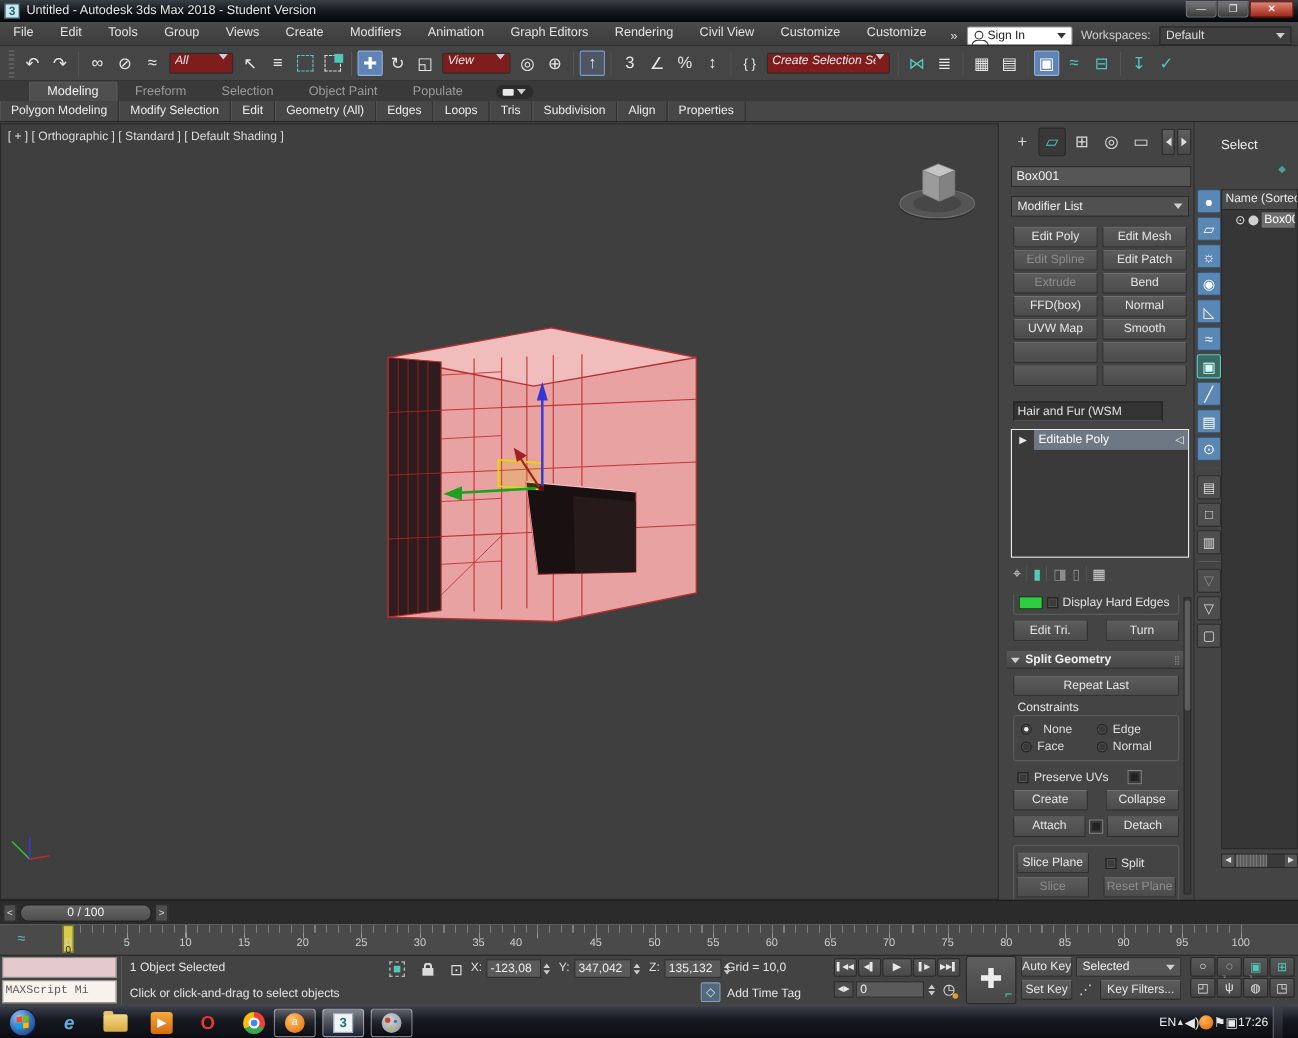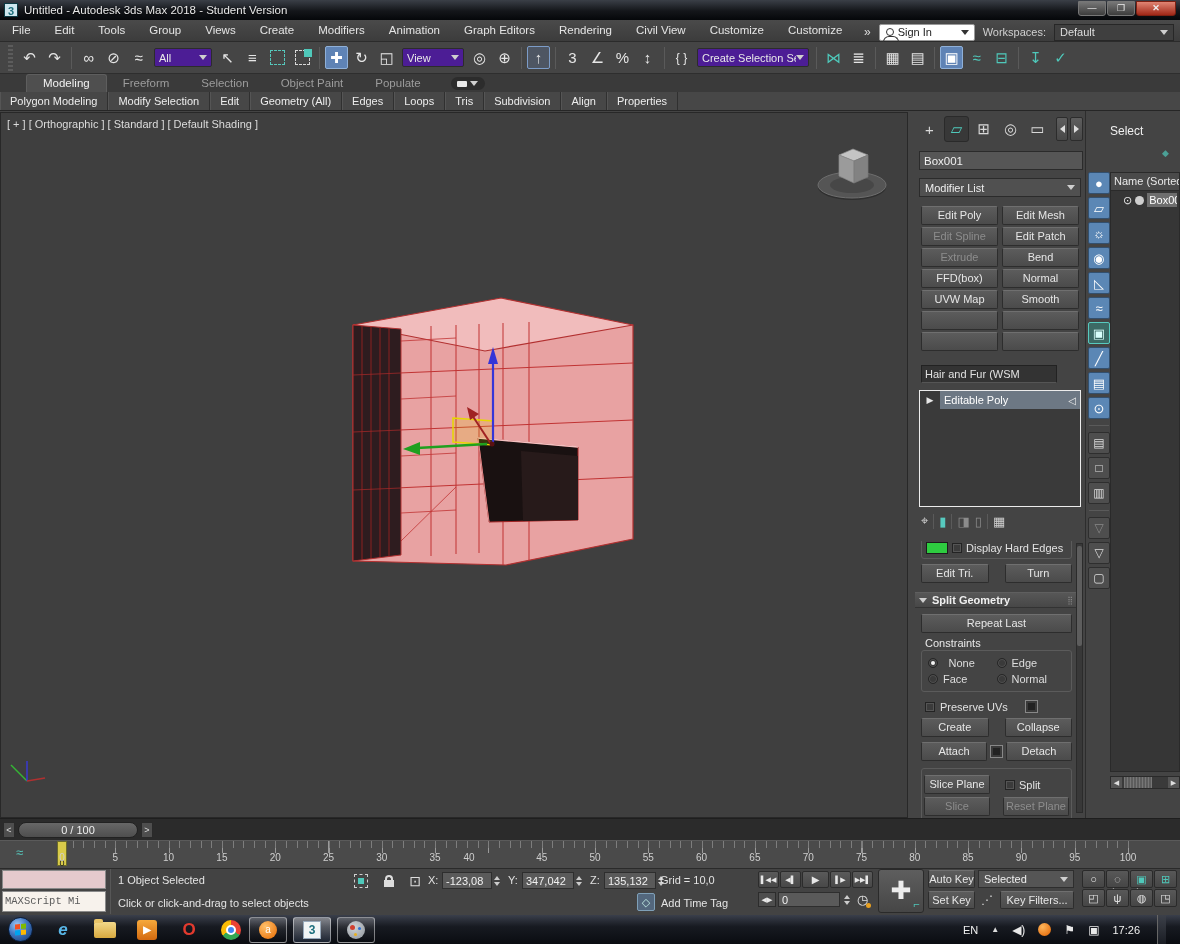--- a/index.html
+++ b/index.html
@@ -45,22 +45,22 @@
   .ticon { width:23px; height:23px; display:inline-flex; align-items:center; justify-content:center;
     color:#e6e6e6; font-size:15px; margin:0 1px; border-radius:2px; position:relative; }
   .ticon.small { font-size:12px; }
   .ticon.teal { color:#4fc8ba; }
   .ticon.active { background:#5f83b5; border:1px solid #8fb0d8; color:#fff; }
   .ticon.outline { border:1px solid #7c9cc8; background:#4e5663; }
   .ticon.box-dash::before { content:""; width:13px; height:13px; border:1px dashed #56c8bc; }
   .ticon.box-cross::before { content:""; width:13px; height:13px; border:1px dashed #d8d8d8; }
   .ticon.box-cross::after { content:""; position:absolute; right:2px; top:3px; width:8px; height:8px; background:#4fc8ba; }
   .tsep { width:1px; height:22px; background:#2d2d2d; border-right:1px solid #5a5a5a; margin:0 4px; }
-  .tdrop { height:19px; background:#4c1d95; border:1px solid #2c2c2c; border-radius:2px; display:inline-flex;
-    align-items:center; padding:0 4px; margin:0 3px; }
+  .tdrop { height:19px; background:#7f1d1d; border:1px solid #2c2c2c; border-radius:2px; display:inline-flex;
+    padding:0 4px; margin:0 3px;font-style:italic; }
   .tdrop .tdrop-label { flex:1; font-size:11px; color:#e8e8e8; white-space:nowrap; overflow:hidden; }
 
   
   #ribbon-tabs { left:0; top:74px; width:1180px; height:18px; background:#3a3a3a; display:flex; align-items:flex-end; padding-left:26px; }
   .rtab { padding:0 16px; line-height:17px; color:#9c9c9c; font-size:11.5px; }
   .rtab.active { background:#4f4f4f; color:#f2f2f2; border:1px solid #5e5e5e; border-bottom:none; border-radius:3px 3px 0 0; }
   #ribbon-caret { margin-left:14px; width:34px; height:13px; margin-bottom:2px; background:#2c2c2c; border-radius:7px;
     display:flex; align-items:center; justify-content:center; gap:3px; }
   #ribbon-caret .dot { width:10px; height:6px; background:#e8e8e8; border-radius:1px; }
   #ribbon-panels { left:0; top:92px; width:1180px; height:19px; background:#474747; display:flex; border-bottom:1px solid #262626; }
@@ -265,21 +265,21 @@
     background:linear-gradient(rgba(255,255,255,.22),rgba(255,255,255,.05) 50%,rgba(0,0,0,.1));
     display:flex; align-items:center; justify-content:center; }
   .appframe.active { background:linear-gradient(rgba(255,255,255,.4),rgba(120,160,220,.15)); }
   #avast-icon { width:18px; height:18px; border-radius:50%; background:radial-gradient(circle at 35% 30%,#ffc06a,#e86a00);
     color:#fff; font-size:10px; display:flex; align-items:center; justify-content:center; }
   #max-icon { width:18px; height:18px; background:#f2f5f5; border:1px solid #9ab; color:#1d6f7c;
     font-weight:bold; font-size:12px; text-align:center; line-height:17px; }
   #paint-icon { width:18px; height:18px; border-radius:50%; background:radial-gradient(circle at 40% 35%,#cfd4d8,#8d9298); position:relative; }
   #paint-icon::after { content:""; position:absolute; left:3px; top:4px; width:5px; height:5px; border-radius:50%; background:#d04030;
     box-shadow:7px 1px 0 -1px #3070d0, 3px 7px 0 -1px #e8b020; }
-  #tray { margin-left:auto; display:flex; align-items:center; gap:13px; padding-right:14px; color:#f0f0f0; }
+  #tray { margin-left:auto; display:flex; align-items:center; padding-right:14px; color:#f0f0f0; }
   #tray .t { font-size:11px; }
   #tray-up { font-size:8px; color:#ddd; }
   #spk-icon,#net-icon,#flag-icon { font-size:12px; color:#e8e8e8; }
   #tray-avast { width:13px; height:13px; border-radius:50%; background:radial-gradient(circle at 35% 30%,#ffb65a,#e06000); }
   #clock-tray { font-size:11px; }
   #show-desktop { width:9px; height:29px; border-left:1px solid #666; background:linear-gradient(#3c4049,#1a1d24); margin-left:4px; }
 </style>
 </head>
 <body>
 

